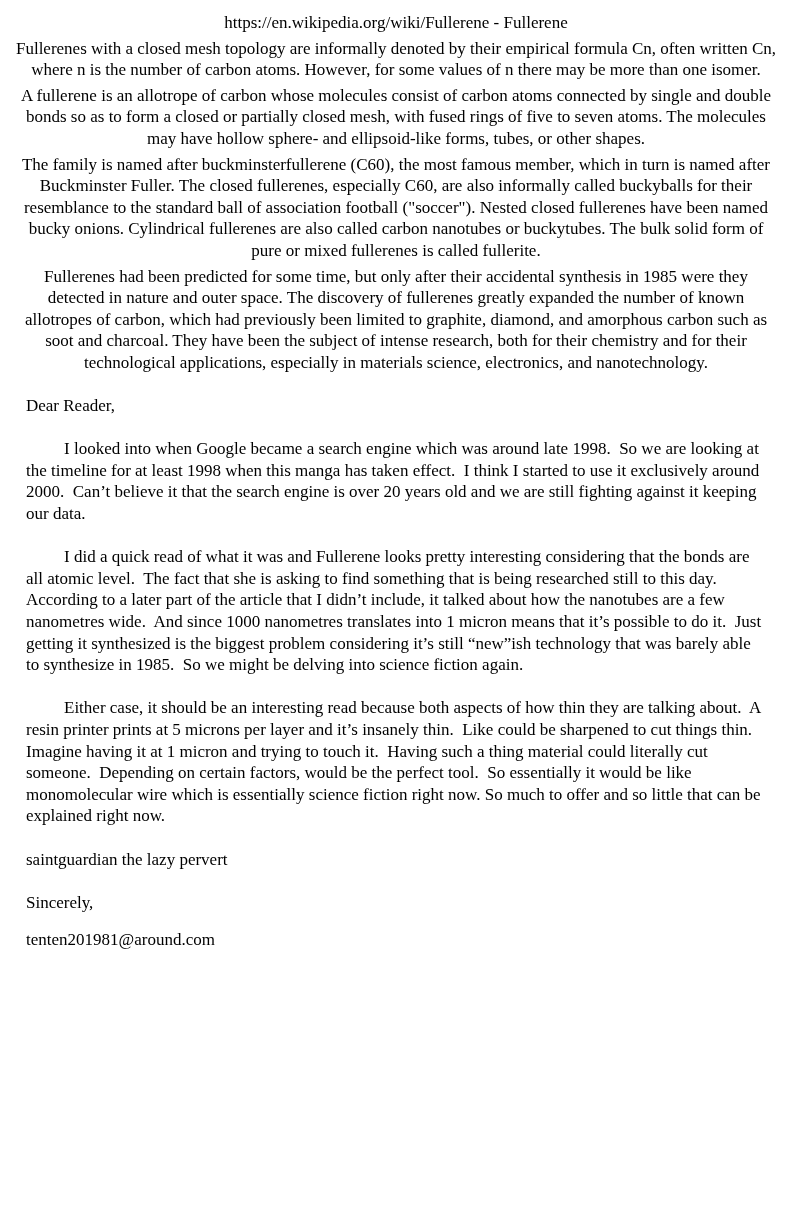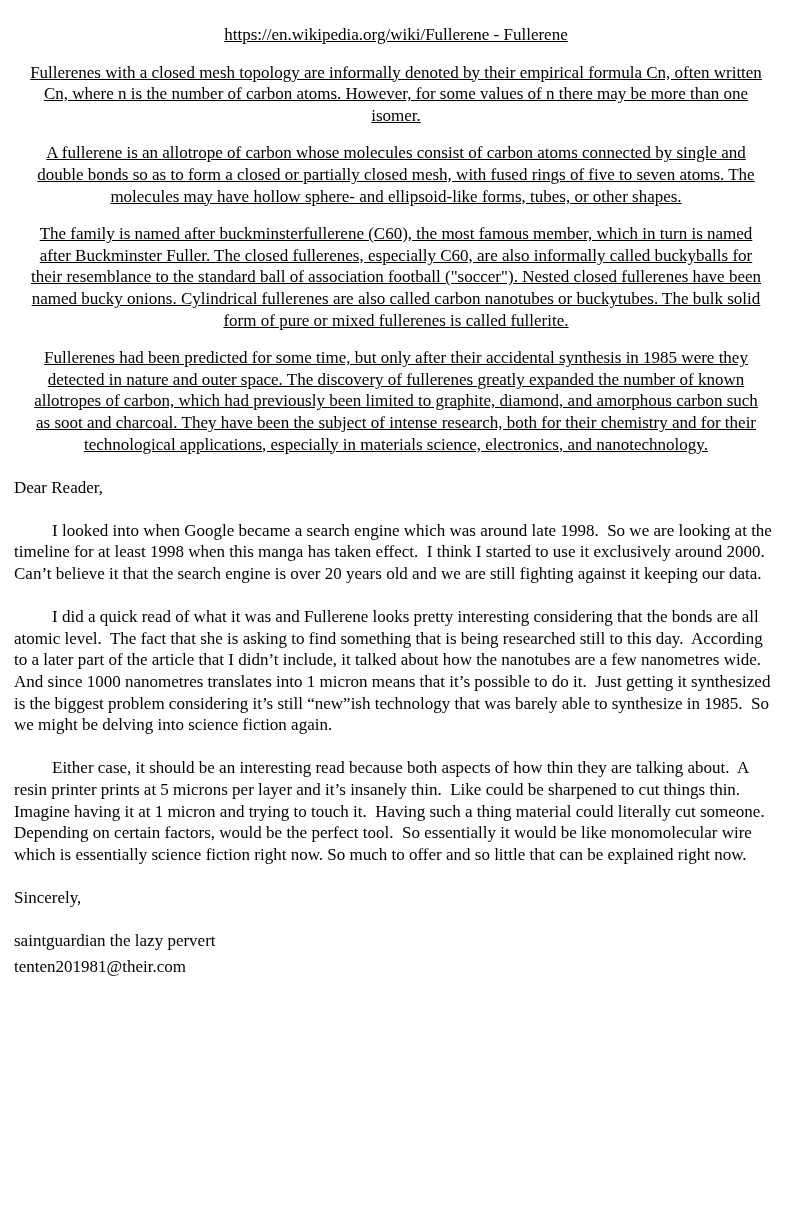--- a/index.html
+++ b/index.html
@@ -17,26 +17,25 @@
     overflow: hidden;
   }
   .page {
     box-sizing: border-box;
     width: 792px;
     height: 1224px;
     padding: 8px 10px 0 10px;
     background: #ffffff;
   }
   .article p {
-    margin: 16px;
+    margin: 4px;
     text-align: center;
-    text-decoration: underline;
   }
   .letter p {
-    margin: 4px;
+    margin: 16px;
     text-align: left;
   }
   .pre {
     white-space: pre-wrap;
   }
   .indent {
     text-indent: 38px;
   }
   .gap {
     margin-top: 21.6px !important;
@@ -53,18 +52,18 @@
     <p>A fullerene is an allotrope of carbon whose molecules consist of carbon atoms connected by single and double bonds so as to form a closed or partially closed mesh, with fused rings of five to seven atoms. The molecules may have hollow sphere- and ellipsoid-like forms, tubes, or other shapes.</p>
     <p>The family is named after buckminsterfullerene (C60), the most famous member, which in turn is named after Buckminster Fuller. The closed fullerenes, especially C60, are also informally called buckyballs for their resemblance to the standard ball of association football ("soccer"). Nested closed fullerenes have been named bucky onions. Cylindrical fullerenes are also called carbon nanotubes or buckytubes. The bulk solid form of pure or mixed fullerenes is called fullerite.</p>
     <p>Fullerenes had been predicted for some time, but only after their accidental synthesis in 1985 were they detected in nature and outer space. The discovery of fullerenes greatly expanded the number of known allotropes of carbon, which had previously been limited to graphite, diamond, and amorphous carbon such as soot and charcoal. They have been the subject of intense research, both for their chemistry and for their technological applications, especially in materials science, electronics, and nanotechnology.</p>
   </div>
 
   <div class="letter">
     <p class="gap">Dear Reader,</p>
     <p class="gap indent pre">I looked into when Google became a search engine which was around late 1998.  So we are looking at the timeline for at least 1998 when this manga has taken effect.  I think I started to use it exclusively around 2000.  Can’t believe it that the search engine is over 20 years old and we are still fighting against it keeping our data.</p>
     <p class="gap indent pre">I did a quick read of what it was and Fullerene looks pretty interesting considering that the bonds are all atomic level.  The fact that she is asking to find something that is being researched still to this day.  According to a later part of the article that I didn’t include, it talked about how the nanotubes are a few nanometres wide.  And since 1000 nanometres translates into 1 micron means that it’s possible to do it.  Just getting it synthesized is the biggest problem considering it’s still “new”ish technology that was barely able to synthesize in 1985.  So we might be delving into science fiction again.</p>
     <p class="gap indent pre">Either case, it should be an interesting read because both aspects of how thin they are talking about.  A resin printer prints at 5 microns per layer and it’s insanely thin.  Like could be sharpened to cut things thin.  Imagine having it at 1 micron and trying to touch it.  Having such a thing material could literally cut someone.  Depending on certain factors, would be the perfect tool.  So essentially it would be like monomolecular wire which is essentially science fiction right now. So much to offer and so little that can be explained right now.</p>
+    <p class="gap">saintguardian the lazy pervert</p>
     <p class="gap">Sincerely,</p>
-    <p class="gap">saintguardian the lazy pervert</p>
-    <p>tenten201981@their.com</p>
+    <p>tenten201981@around.com</p>
   </div>
 
 </div>
 
 </body></html>

